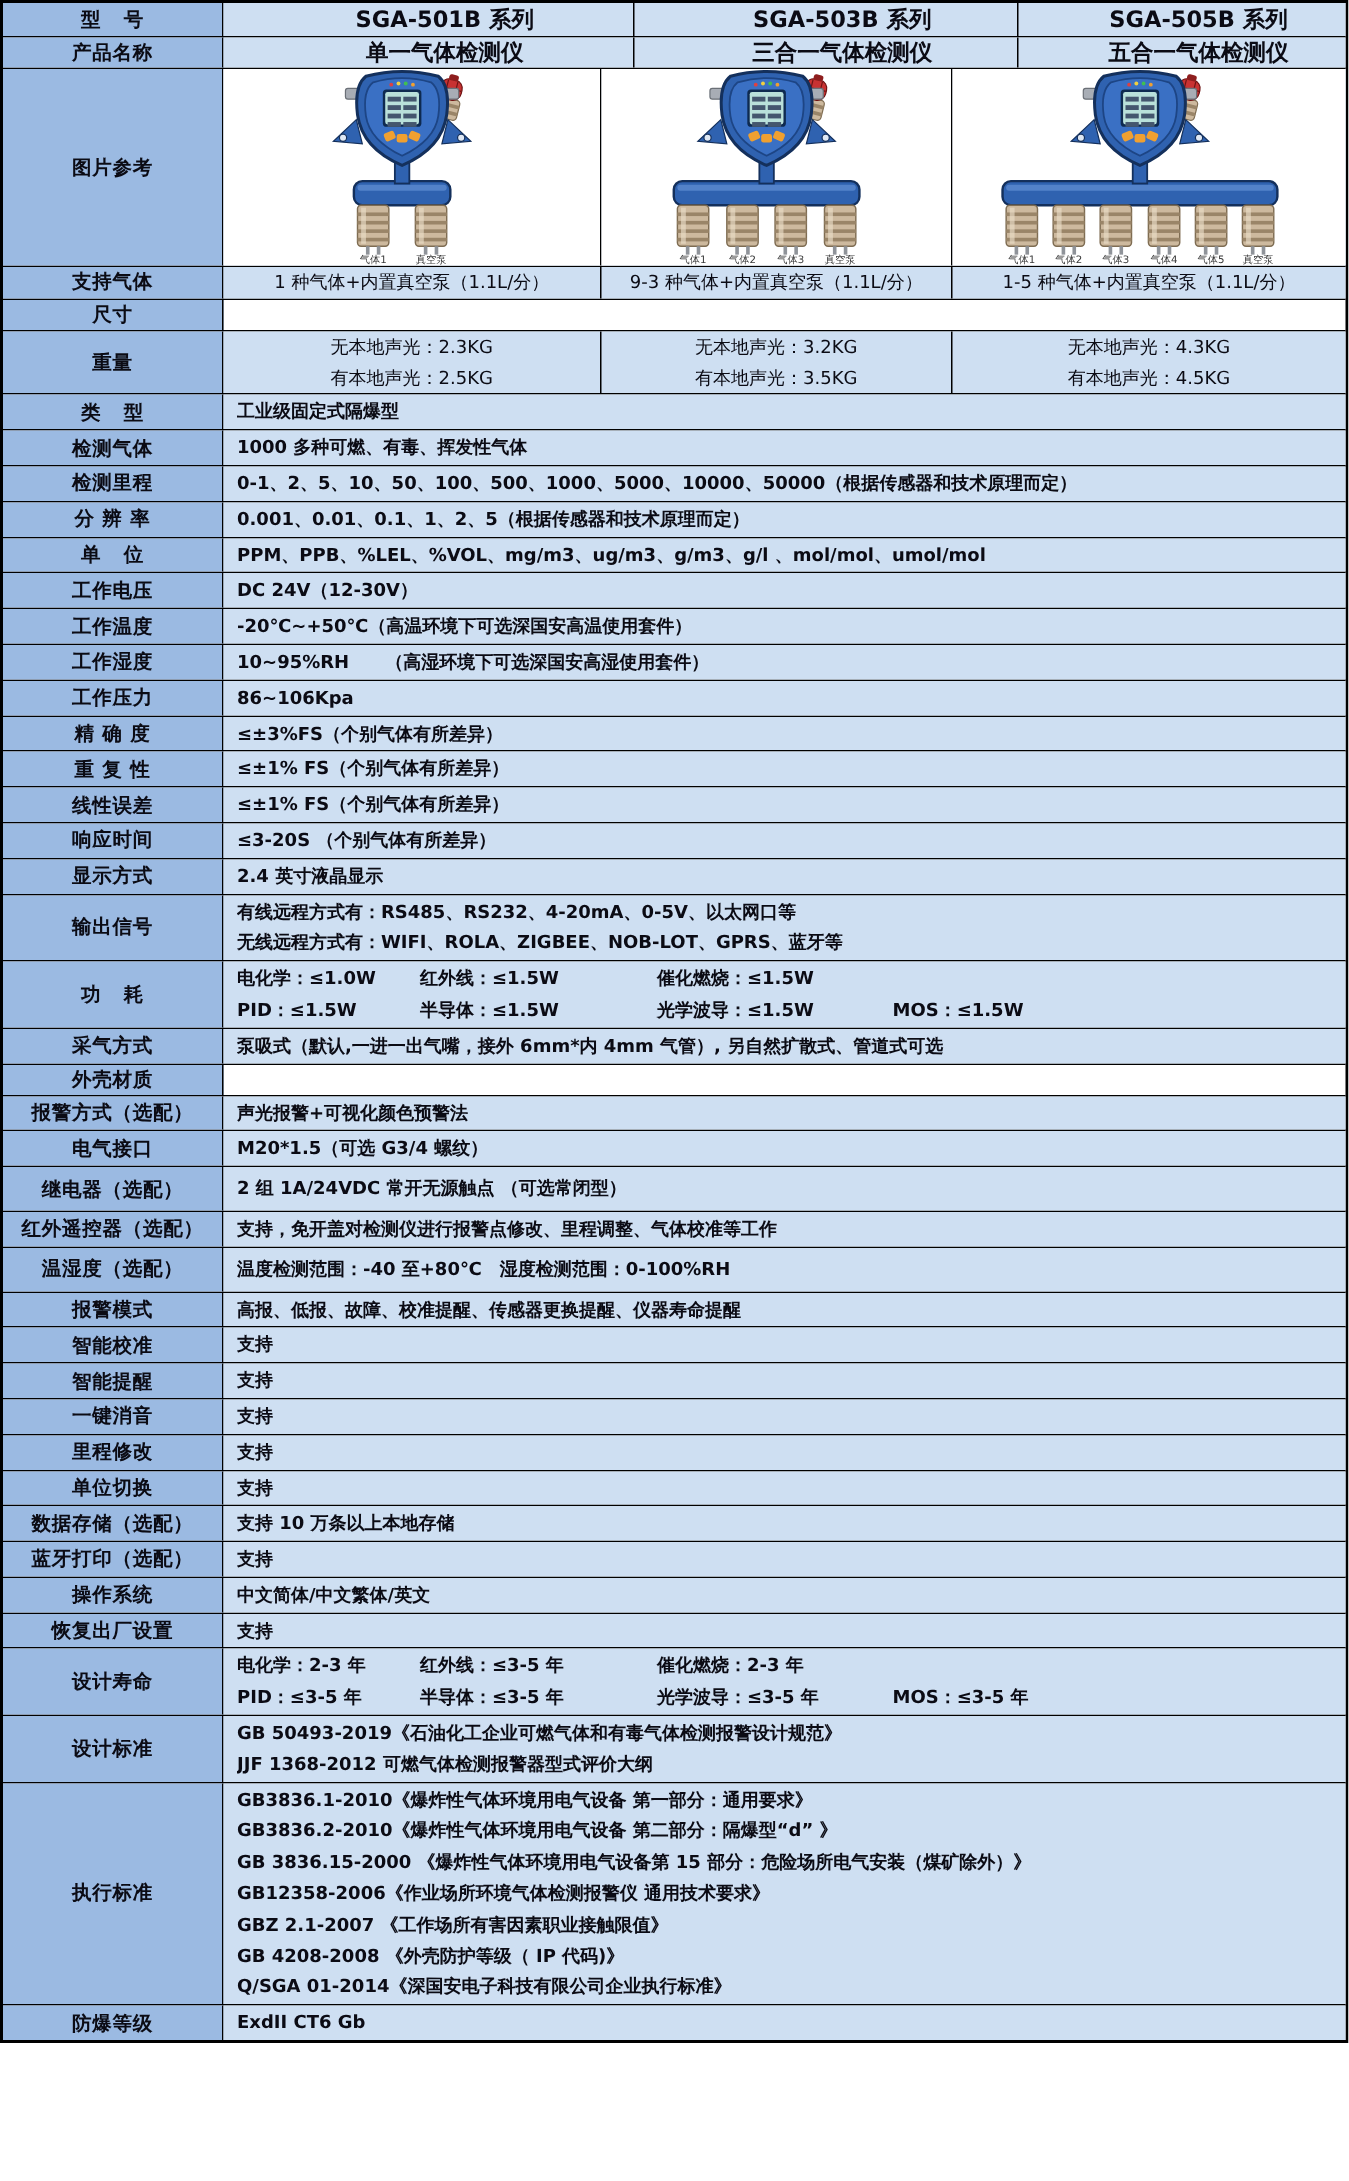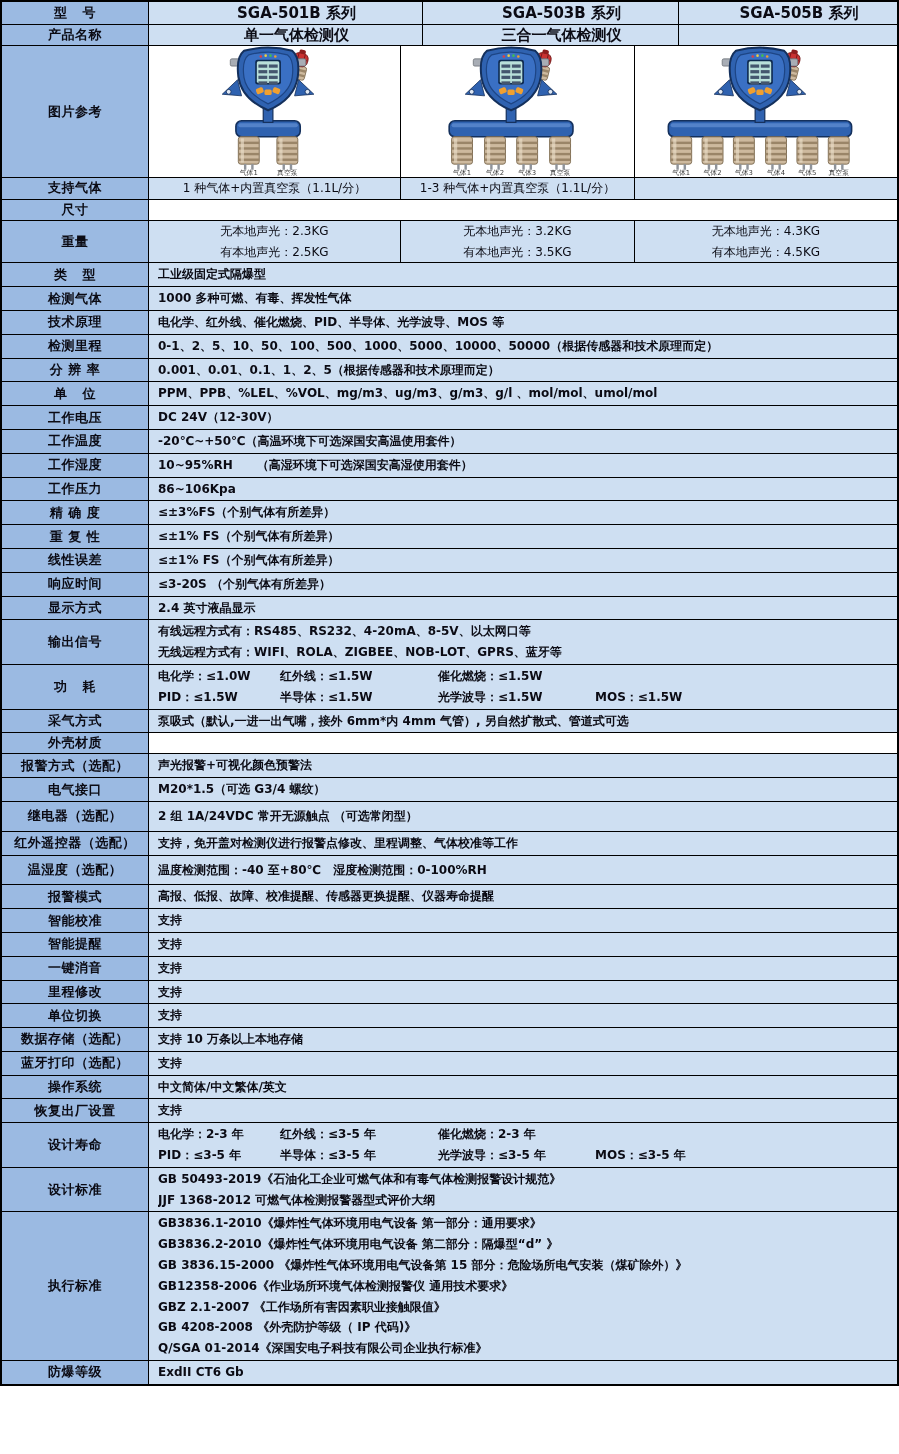--- a/index.html
+++ b/index.html
@@ -64,20 +64,21 @@
         <div class="tri-cell c2">SGA-501B 系列</div>
         <div class="tri-cell c3">SGA-503B 系列</div>
         <div class="tri-cell c4">SGA-505B 系列</div>
       </div>
     </div>
     <div class="row hdr hdr2">
       <div class="label-cell">产品名称</div>
       <div class="value-area">
         <div class="tri-cell c2">单一气体检测仪</div>
         <div class="tri-cell c3">三合一气体检测仪</div>
+        <div class="tri-cell c4">五合一气体检测仪</div>
       </div>
     </div>
     <div class="row img-row">
       <div class="label-cell">图片参考</div>
       <div class="value-area">
         <div class="tri-cell c2">
           <svg viewBox="0 0 252 163" width="100%" height="163">
             <rect x="78" y="93" width="80" height="20" rx="7" fill="#2F62B0" stroke="#14305C" stroke-width="2"></rect>
             <rect x="81" y="96" width="74" height="5" rx="2.5" fill="#5d8bd0" opacity="0.8"></rect>
             <rect x="112" y="74" width="12" height="21" fill="#2F62B0" stroke="#14305C" stroke-width="1.5"></rect>
@@ -348,21 +349,24 @@
         </div>
       </div>
     </div>
     <div class="row">
       <div class="label-cell">支持气体</div>
       <div class="value-area">
         <div class="tri-cell c2">
           <div class="ln">1 种气体+内置真空泵（1.1L/分）</div>
         </div>
         <div class="tri-cell c3">
-          <div class="ln">1-3 种气体+内置真空泵（1.1L/分）</div>
+          <div class="ln">9-3 种气体+内置真空泵（1.1L/分）</div>
+        </div>
+        <div class="tri-cell c4">
+          <div class="ln">1-5 种气体+内置真空泵（1.1L/分）</div>
         </div>
       </div>
     </div>
     <div class="row">
       <div class="label-cell">尺寸</div>
     </div>
     <div class="row">
       <div class="label-cell">重量</div>
       <div class="value-area">
         <div class="tri-cell c2">
@@ -385,26 +389,20 @@
         <div class="ln">工业级固定式隔爆型</div>
       </div>
     </div>
     <div class="row">
       <div class="label-cell">检测气体</div>
       <div class="value-area col merged">
         <div class="ln">1000 多种可燃、有毒、挥发性气体</div>
       </div>
     </div>
     <div class="row">
-      <div class="label-cell">技术原理</div>
-      <div class="value-area col merged">
-        <div class="ln">电化学、红外线、催化燃烧、PID、半导体、光学波导、MOS 等</div>
-      </div>
-    </div>
-    <div class="row">
       <div class="label-cell">检测里程</div>
       <div class="value-area col merged">
         <div class="ln">0-1、2、5、10、50、100、500、1000、5000、10000、50000（根据传感器和技术原理而定）</div>
       </div>
     </div>
     <div class="row">
       <div class="label-cell">分 辨 率</div>
       <div class="value-area col merged">
         <div class="ln">0.001、0.01、0.1、1、2、5（根据传感器和技术原理而定）</div>
       </div>
@@ -465,21 +463,21 @@
     </div>
     <div class="row">
       <div class="label-cell">显示方式</div>
       <div class="value-area col merged">
         <div class="ln">2.4 英寸液晶显示</div>
       </div>
     </div>
     <div class="row">
       <div class="label-cell">输出信号</div>
       <div class="value-area col merged">
-        <div class="ln">有线远程方式有：RS485、RS232、4-20mA、8-5V、以太网口等</div>
+        <div class="ln">有线远程方式有：RS485、RS232、4-20mA、0-5V、以太网口等</div>
         <div class="ln">无线远程方式有：WIFI、ROLA、ZIGBEE、NOB-LOT、GPRS、蓝牙等</div>
       </div>
     </div>
     <div class="row">
       <div class="label-cell">功   耗</div>
       <div class="value-area col merged">
         <div class="ln segline"><span>电化学：≤1.0W</span><span>红外线：≤1.5W</span><span>催化燃烧：≤1.5W</span><span></span></div>
         <div class="ln segline"><span>PID：≤1.5W</span><span>半导体：≤1.5W</span><span>光学波导：≤1.5W</span><span>MOS：≤1.5W</span></div>
       </div>
     </div>

